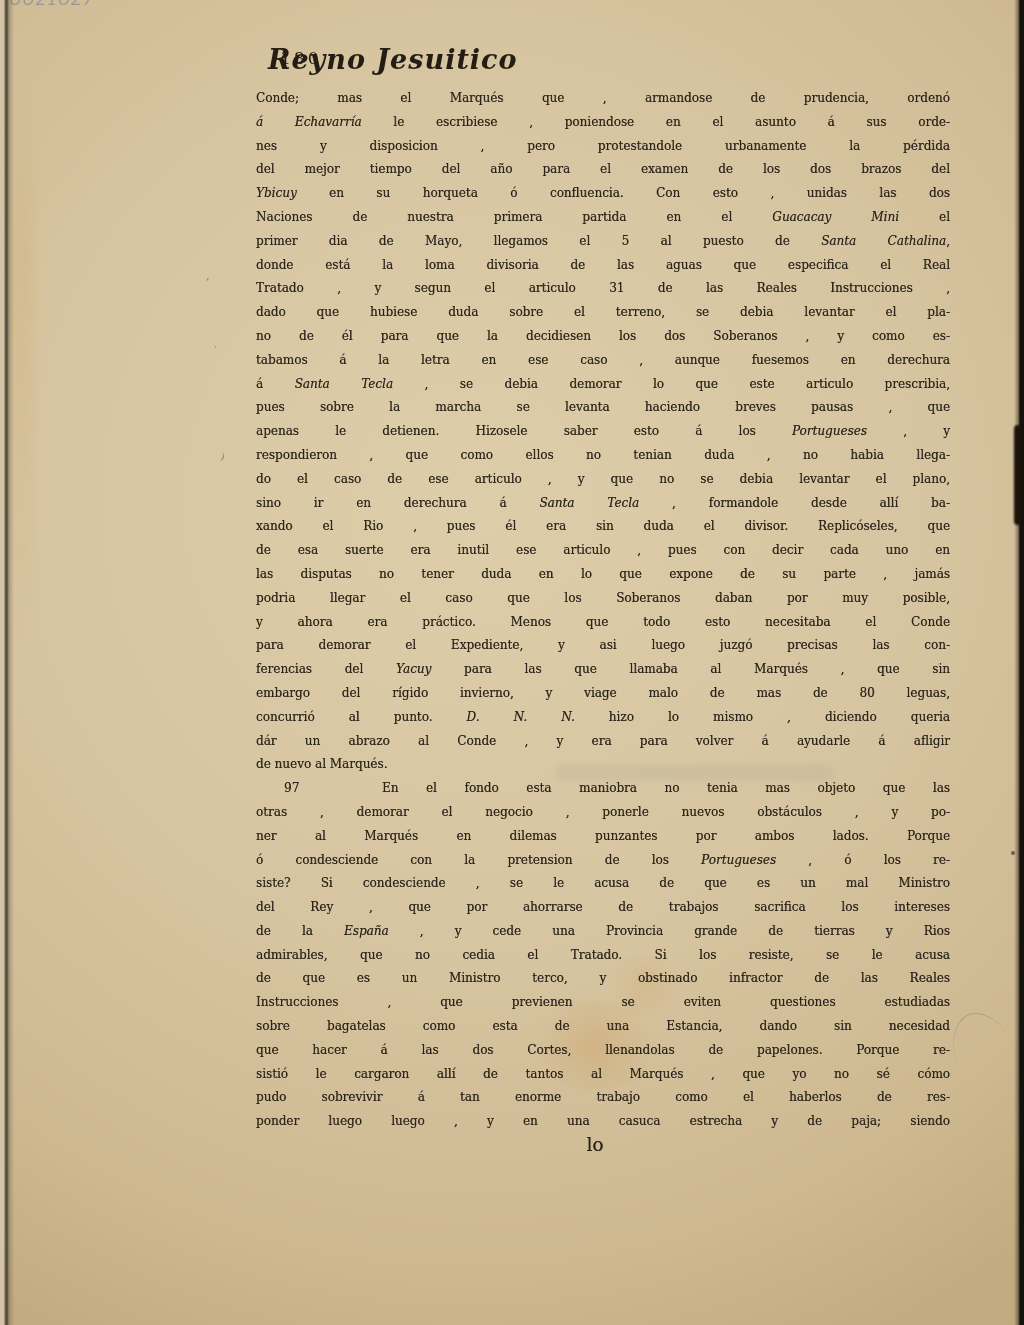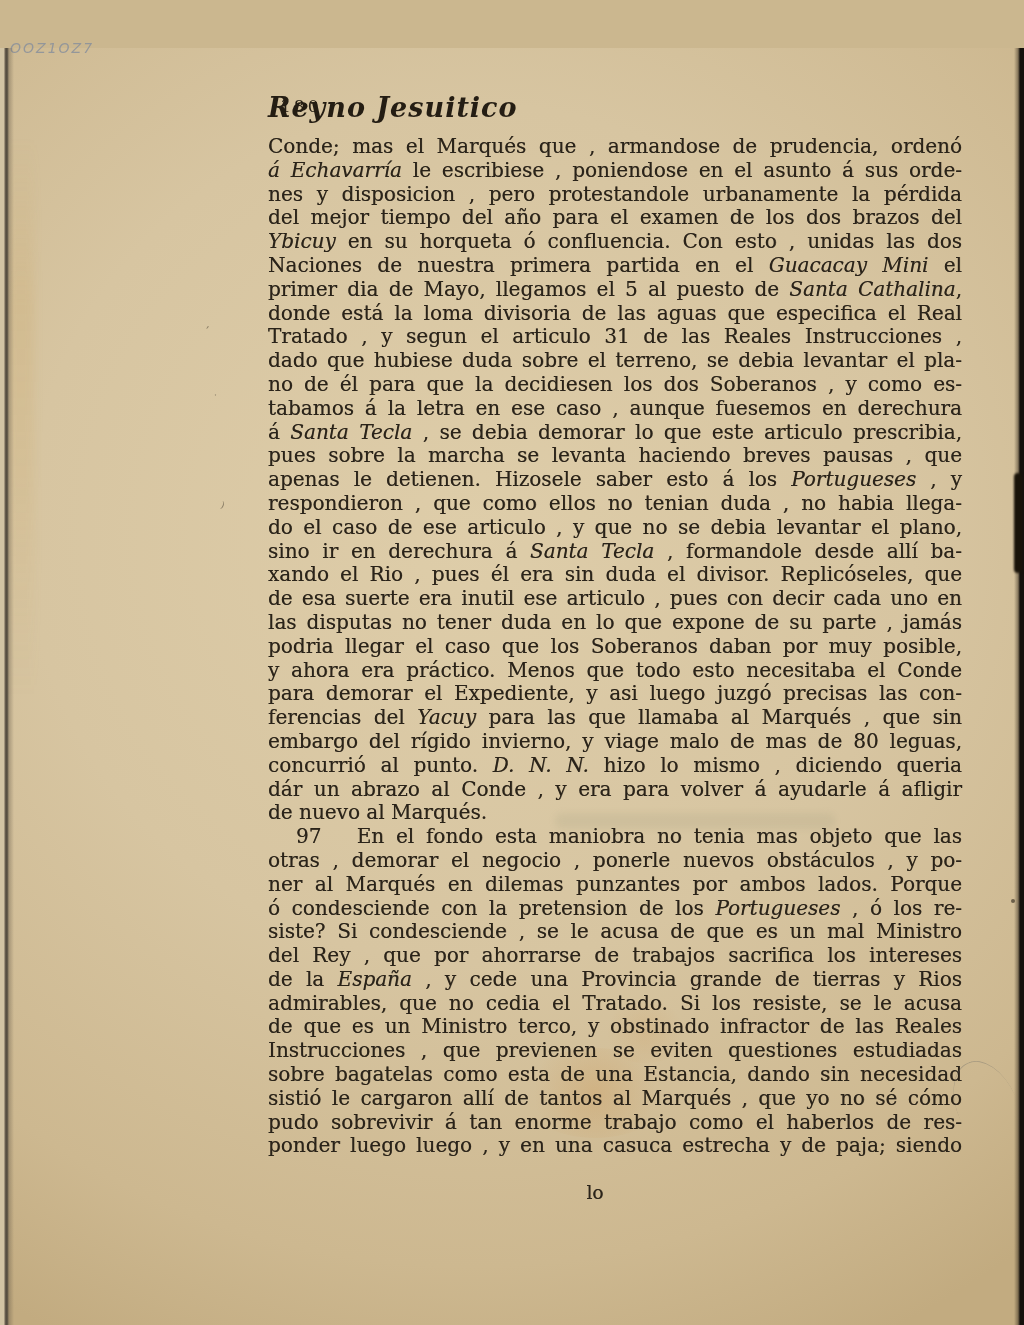--- a/index.html
+++ b/index.html
@@ -5,21 +5,20 @@
   html,body { margin:0; padding:0; }
   body {
     width:1024px; height:1325px; overflow:hidden; position:relative;
     background:#cbb78f;
     font-family:"DejaVu Serif", serif;
   }
   .page {
     position:absolute; inset:0;
     background:
       radial-gradient(ellipse 90% 70% at 46% 38%, #decda9 0%, #d7c5a1 48%, #cdb890 82%, #c2ab80 100%);
-    margin-top: 48px;
   }
   
   .stain-left {
     position:absolute; left:8px; top:90px; width:26px; height:560px;
     background:linear-gradient(180deg, rgba(196,150,70,0) 0%, rgba(196,150,70,.14) 30%, rgba(196,150,70,.10) 60%, rgba(196,150,70,0) 100%);
     filter:blur(4px);
   }
   .stain-mid {
     position:absolute; left:520px; top:1000px; width:150px; height:90px; border-radius:50%;
     background:radial-gradient(circle, rgba(198,126,44,.20) 0%, rgba(198,126,44,0) 70%);
@@ -64,22 +63,22 @@
   .pagenum {
     position:absolute; left:12px; top:4px;
     font-size:17px; letter-spacing:3px;
   }
   .running-title {
     position:absolute; left:0; right:28px; top:0; text-align:left;
     font-style:italic; font-weight:600; font-size:27px; letter-spacing:1px;
   }
   
   .text-block {
-    position:absolute; top:87px; left:268px; width:694px;
-    font-size:20px; line-height:23.8px; color:#2a2319;
+    position:absolute; top:87px; left:256px; width:694px;
+    font-size:12px; line-height:23.8px; color:#2a2319;
     text-shadow:0.3px 0 0 rgba(42,35,25,.55);
   }
   .line { text-align:justify; text-align-last:justify; height:23.8px; }
   .line.noj { text-align-last:left; }
   .line.indent { text-indent:28px; }
   .it { font-style:italic; }
   .catchword {
     position:absolute; top:1134px; left:268px; width:694px;
     box-sizing:border-box; padding-right:40px; text-align:center;
     font-size:18.6px; color:#2a2319; text-shadow:0.3px 0 0 rgba(42,35,25,.55);
@@ -147,20 +146,21 @@
       <div class="line"><span>otras , demorar el negocio , ponerle nuevos obstáculos , y po-</span></div>
       <div class="line"><span>ner al Marqués en dilemas punzantes por ambos lados.  Porque</span></div>
       <div class="line"><span>ó condesciende con la pretension de los </span><span class="it">Portugueses</span><span> , ó los re-</span></div>
       <div class="line"><span>siste? Si condesciende , se le acusa de que es un mal Ministro</span></div>
       <div class="line"><span>del Rey , que por ahorrarse de trabajos sacrifica los intereses</span></div>
       <div class="line"><span>de la </span><span class="it">España</span><span> , y cede una Provincia grande de tierras y Rios</span></div>
       <div class="line"><span>admirables, que no cedia el Tratado. Si los resiste, se le acusa</span></div>
       <div class="line"><span>de que es un Ministro terco, y obstinado infractor de las Reales</span></div>
       <div class="line"><span>Instrucciones , que previenen se eviten questiones estudiadas</span></div>
       <div class="line"><span>sobre bagatelas como esta de una Estancia, dando sin necesidad</span></div>
+      <div class="line"><span>que hacer á las dos Cortes, llenandolas de papelones. Porque re-</span></div>
       <div class="line"><span>sistió le cargaron allí de tantos al Marqués , que yo no sé cómo</span></div>
       <div class="line"><span>pudo sobrevivir á tan enorme trabajo como el haberlos de res-</span></div>
       <div class="line"><span>ponder luego luego , y en una casuca estrecha y de paja; siendo</span></div>
     </div>
 
   <div class="catchword">lo</div>
 
   <span class="speck s1">’</span>
   <span class="speck s2">·</span>
   <span class="speck s3">)</span>

